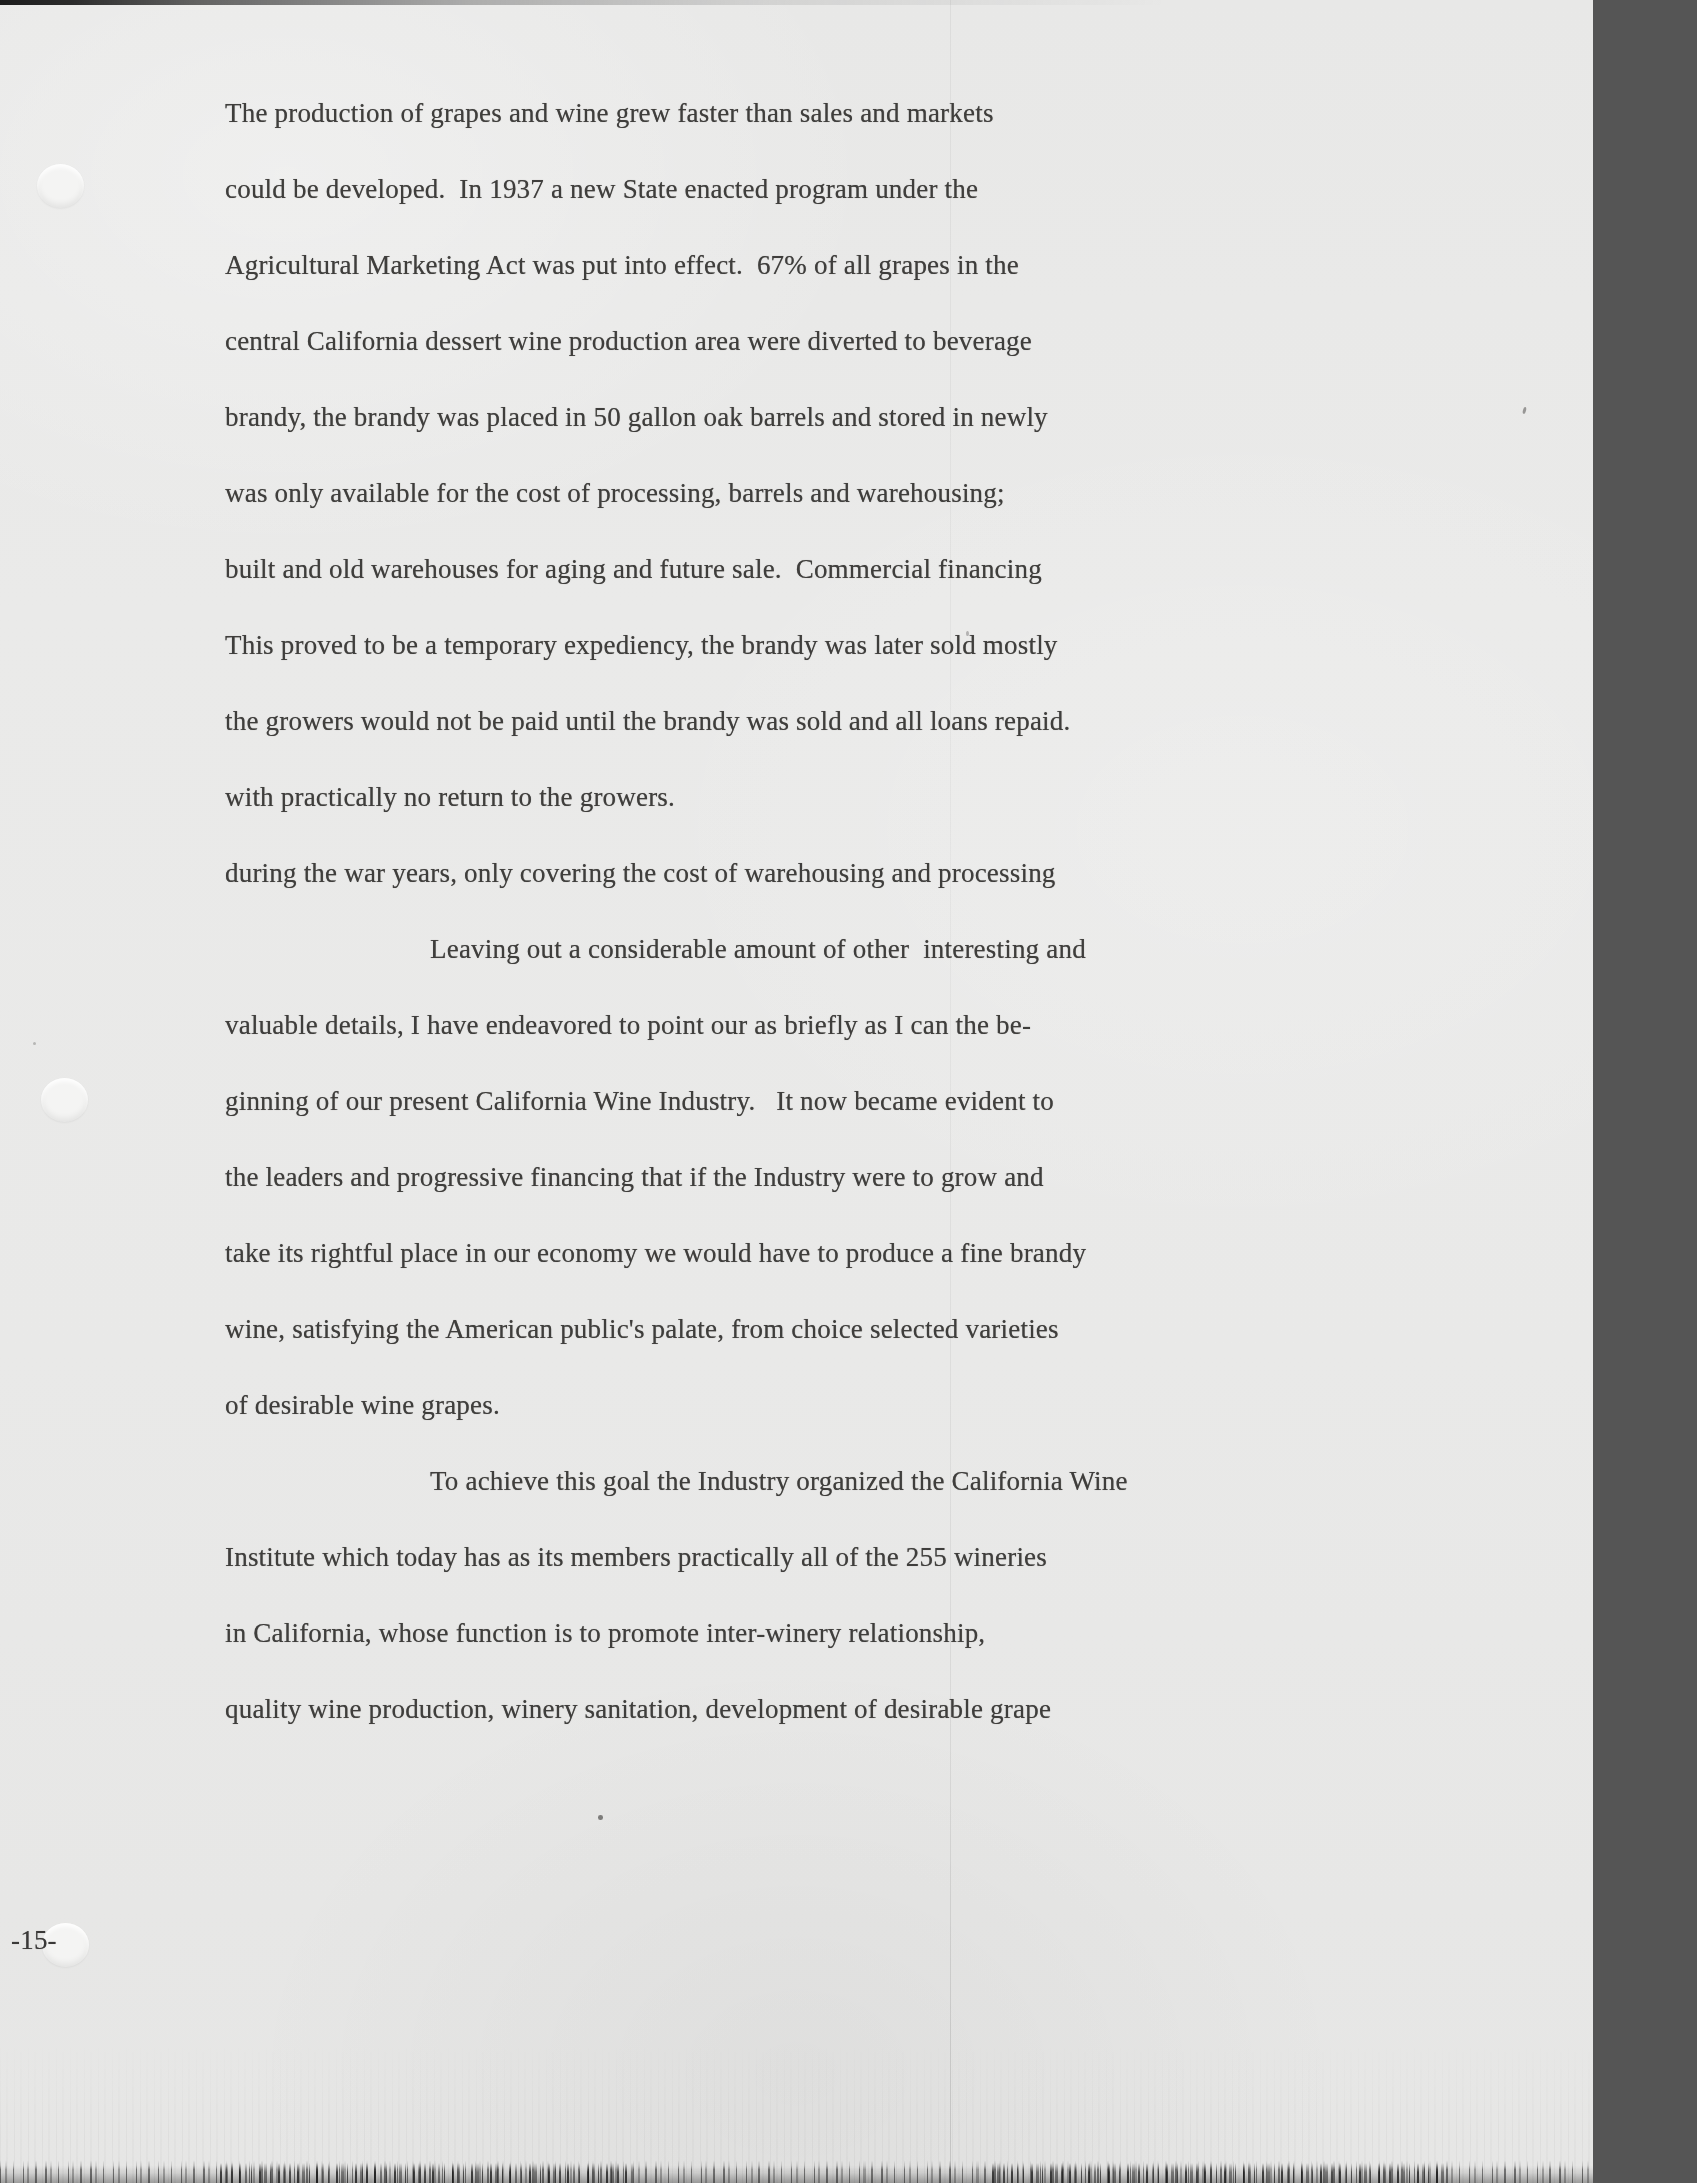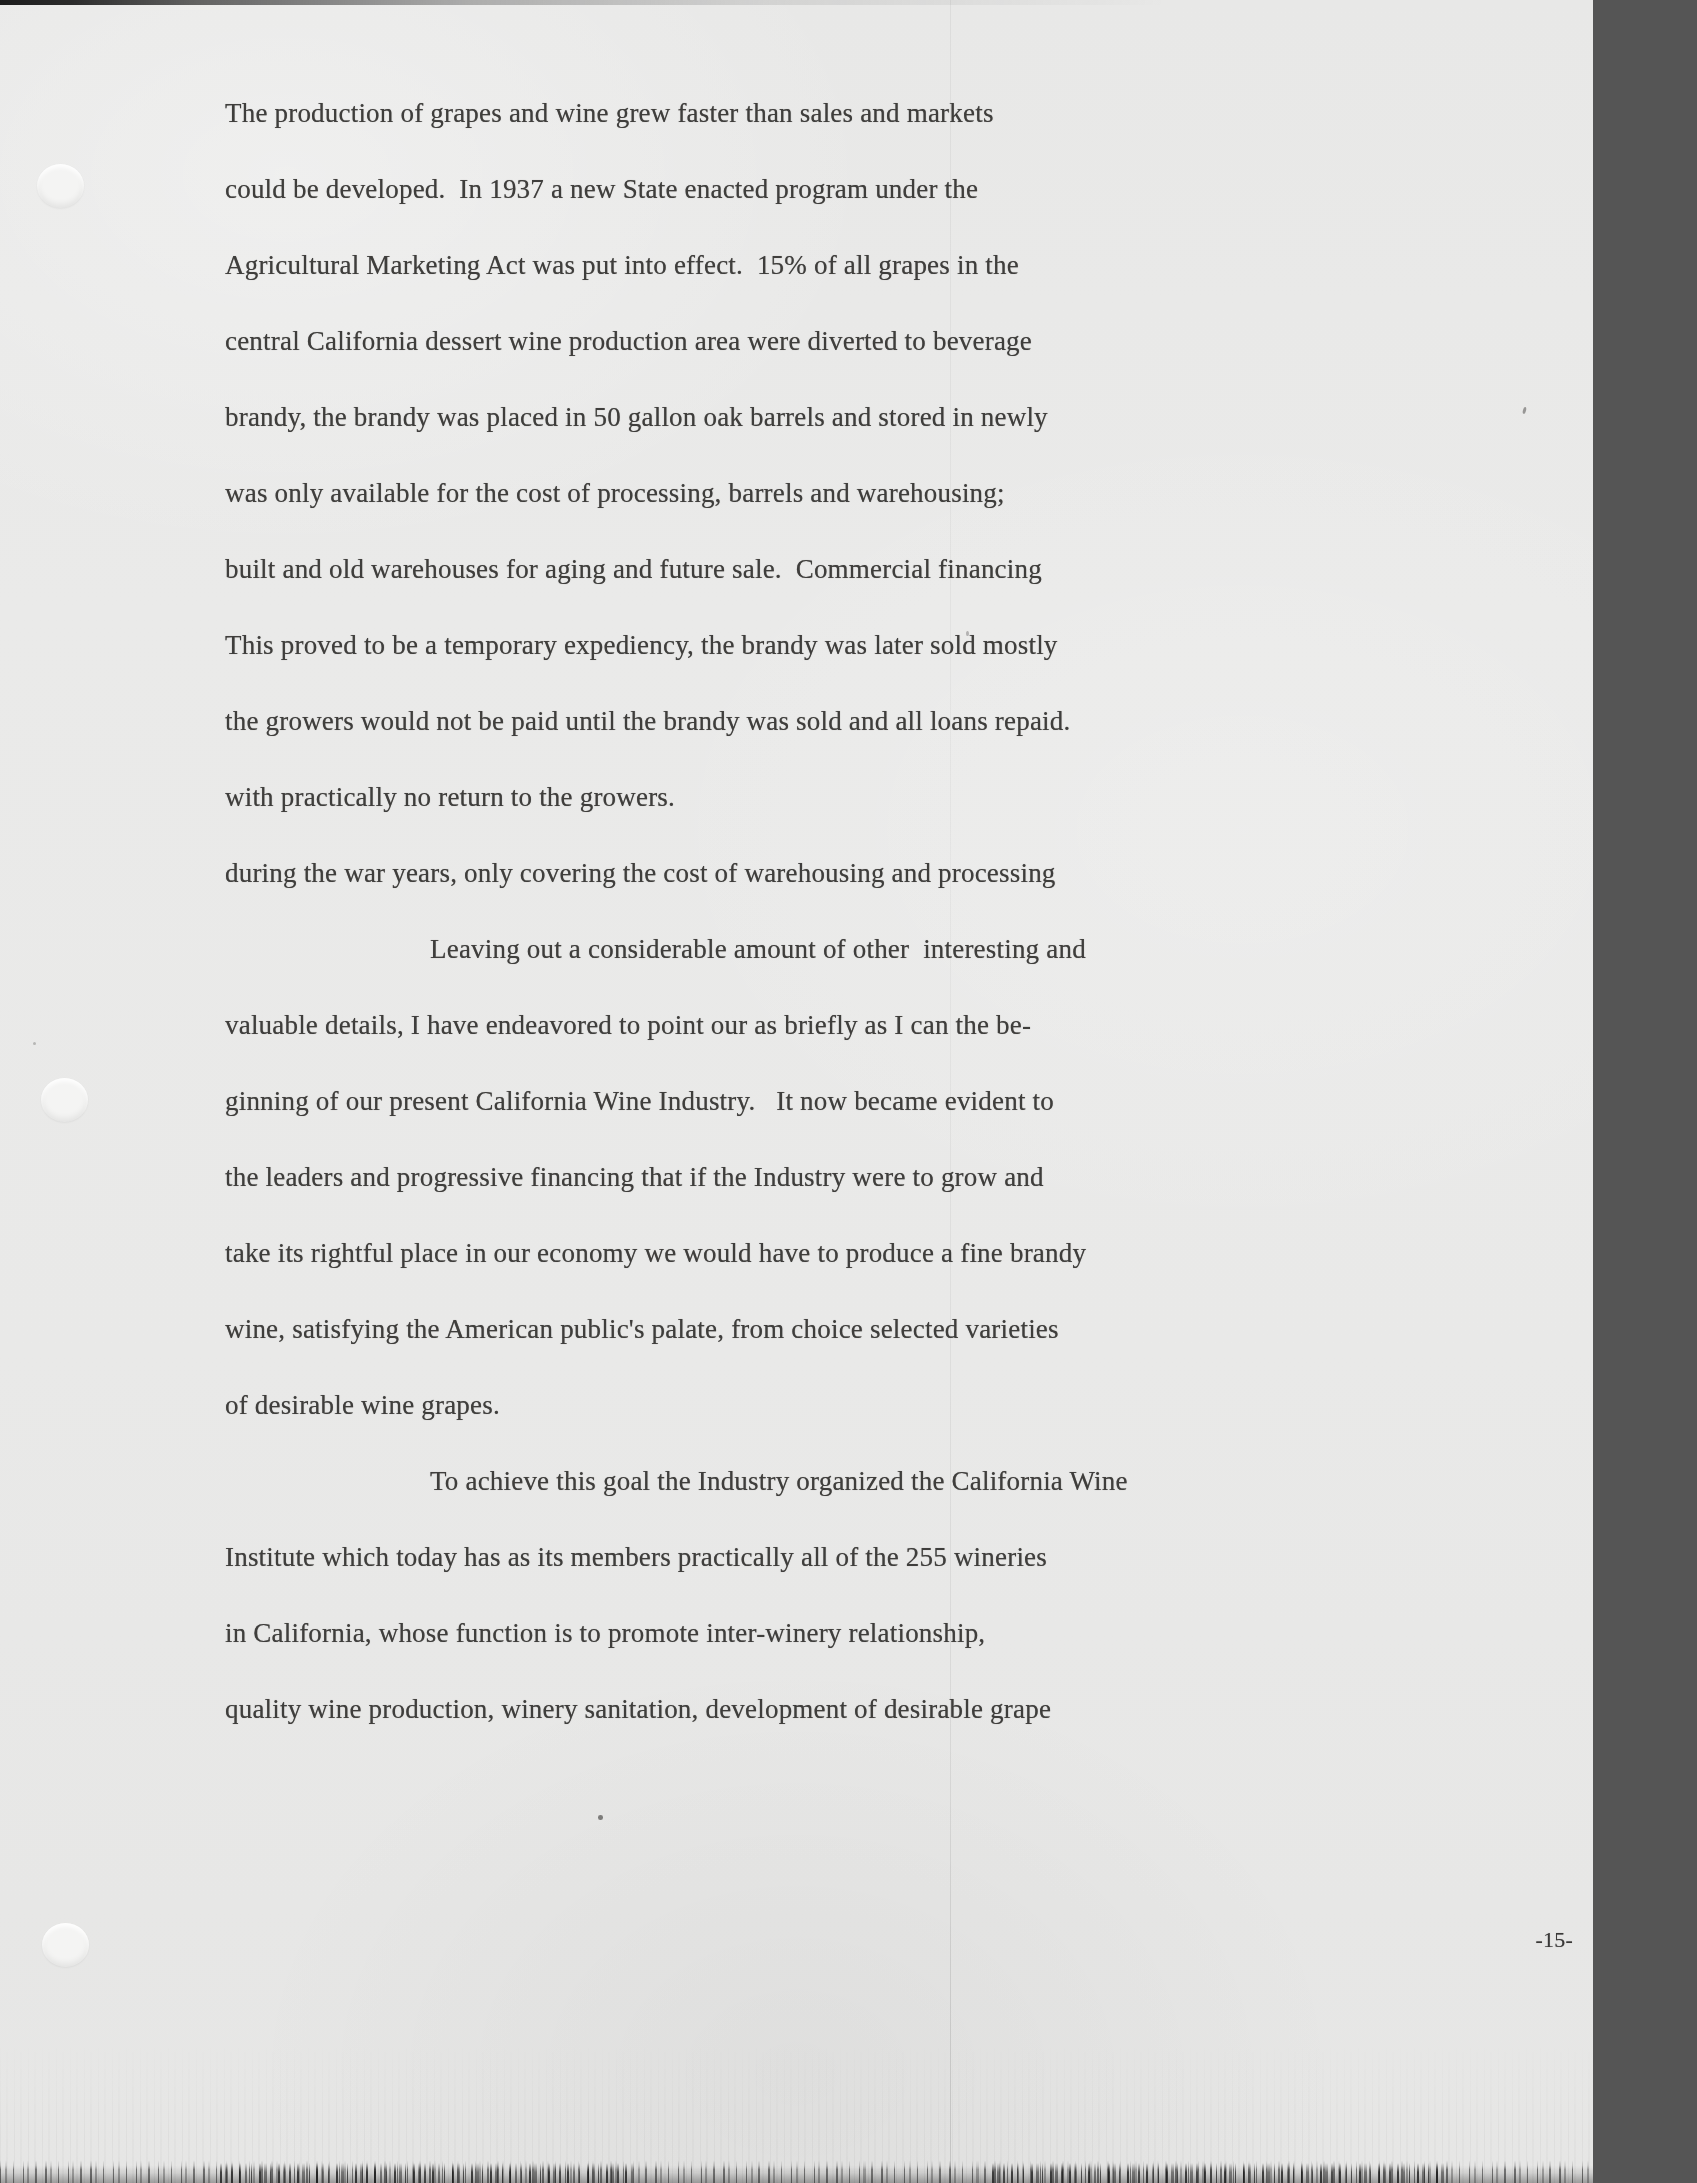--- a/index.html
+++ b/index.html
@@ -23,25 +23,25 @@
     line-height:76px;
     white-space:pre;
     font-size:27px;
     letter-spacing:0.2px;
     color:#3f3e3c;
     text-shadow:0 0 0.7px rgba(63,62,60,0.55), 0.3px 0.3px 0 rgba(63,62,60,0.12);
   }
   .line.indent{padding-left:205px;}
   .page-number{
     position:absolute;
-    top:1920px;left:4px;right:20px;
+    top:1920px;left:11px;right:20px;
     height:40px;line-height:40px;
-    text-align:right;
+    text-align:left;
     white-space:pre;
-    font-size:22px;
+    font-size:27px;
     letter-spacing:0.2px;
     color:#3a3938;
     text-shadow:0 0 0.7px rgba(58,57,56,0.6);
   }
   .hole{
     position:absolute;
     width:47px;height:44px;
     border-radius:50%;
     background:#f4f4f3;
     box-shadow:
@@ -121,21 +121,21 @@
   <div class="top-edge"></div>
   <div class="crease-line"></div>
 
   <div class="hole hole-1"></div>
   <div class="hole hole-2"></div>
   <div class="hole hole-3"></div>
 
   <div class="text-block">
     <div class="line">The production of grapes and wine grew faster than sales and markets</div>
     <div class="line">could be developed.  In 1937 a new State enacted program under the</div>
-    <div class="line">Agricultural Marketing Act was put into effect.  15% of all grapes in the</div>
+    <div class="line">Agricultural Marketing Act was put into effect.  67% of all grapes in the</div>
     <div class="line">central California dessert wine production area were diverted to beverage</div>
     <div class="line">brandy, the brandy was placed in 50 gallon oak barrels and stored in newly</div>
     <div class="line">was only available for the cost of processing, barrels and warehousing;</div>
     <div class="line">built and old warehouses for aging and future sale.  Commercial financing</div>
     <div class="line">This proved to be a temporary expediency, the brandy was later sold mostly</div>
     <div class="line">the growers would not be paid until the brandy was sold and all loans repaid.</div>
     <div class="line">with practically no return to the growers.</div>
     <div class="line">during the war years, only covering the cost of warehousing and processing</div>
     <div class="line indent">Leaving out a considerable amount of other  interesting and</div>
     <div class="line">valuable details, I have endeavored to point our as briefly as I can the be-</div>

